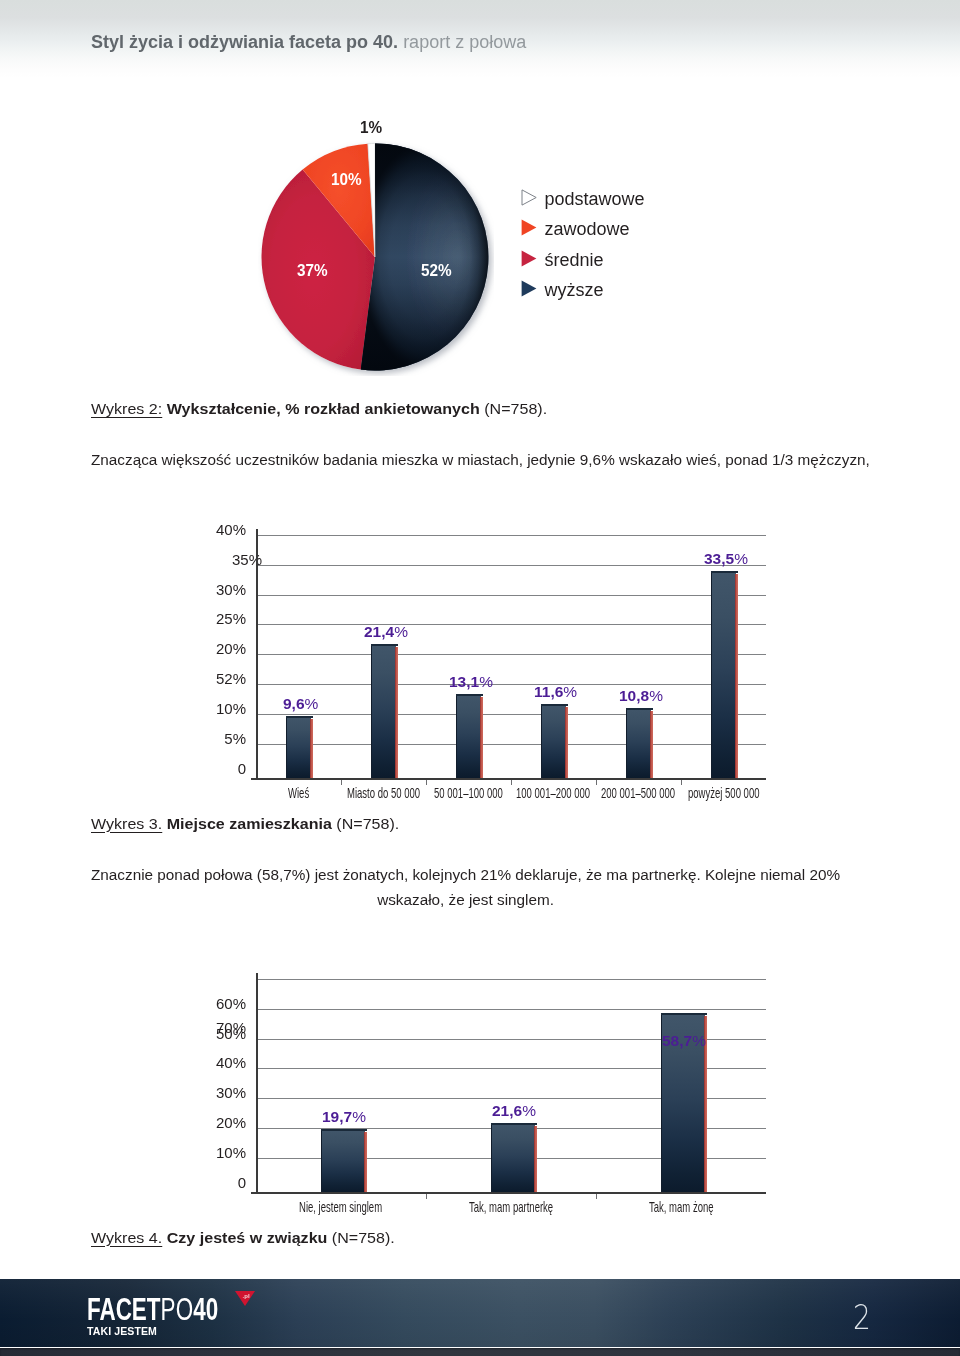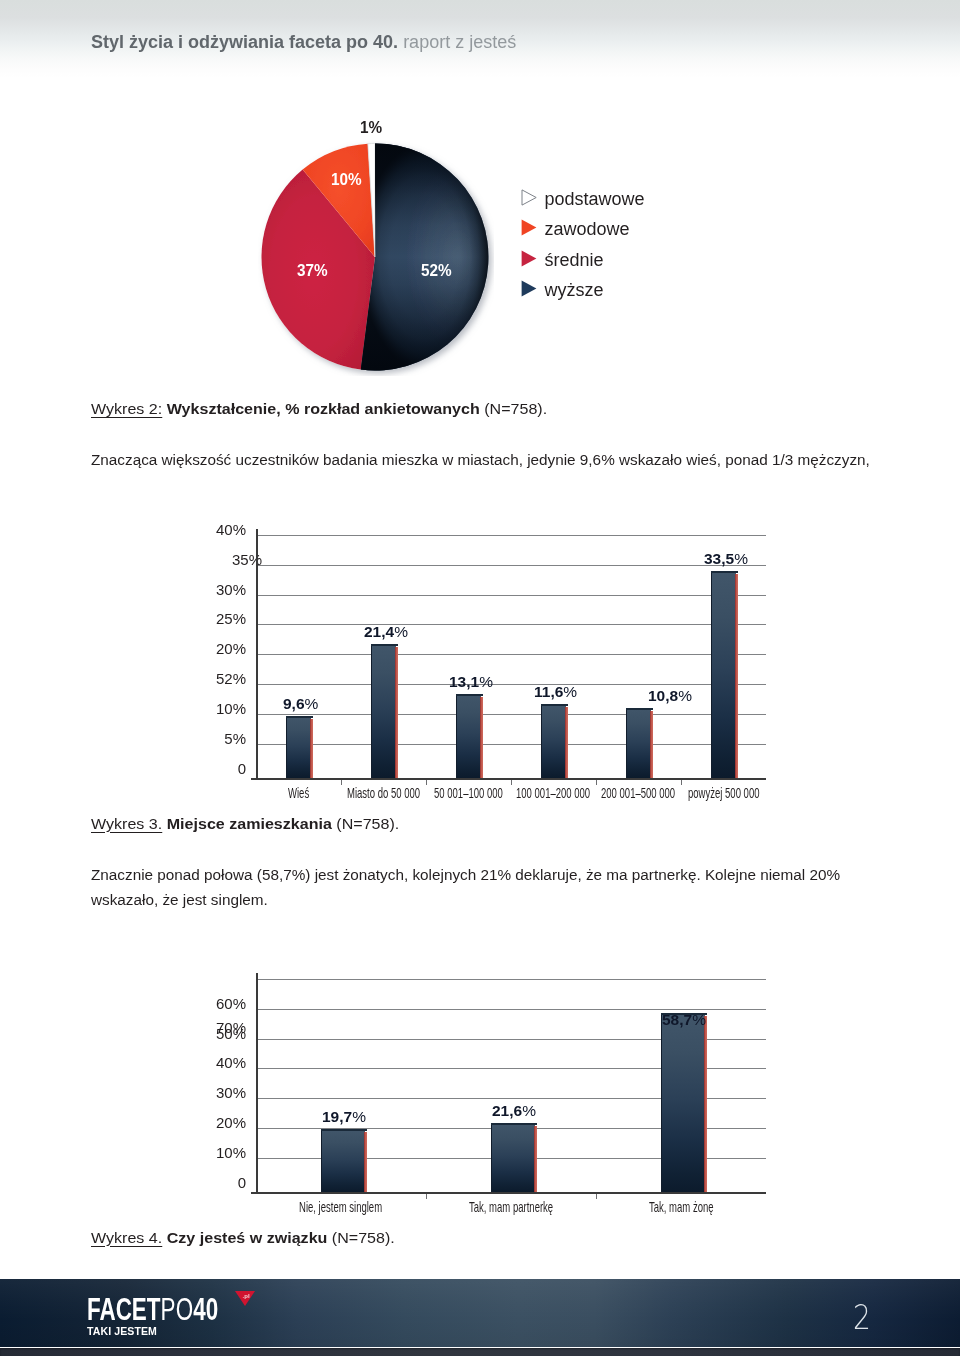--- a/index.html
+++ b/index.html
@@ -19,38 +19,38 @@
   .legend-row{display:flex;align-items:flex-start;height:30.3px;}
   .legend-tri{width:16px;height:17px;margin-right:7.5px;flex:0 0 16px;line-height:0;}
   .legend-lbl{font-size:18px;color:#231f20;line-height:20px;}
 
   
   .cap{position:absolute;font-size:15.3px;color:#231f20;white-space:nowrap;
       transform-origin:left top;transform:scaleX(1.05);}
   .cap u{text-decoration:underline;font-weight:normal;text-underline-offset:2.5px;text-decoration-thickness:1px;}
   .cap b{font-weight:bold;}
   .para{position:absolute;font-size:15.3px;color:#231f20;line-height:24.5px;white-space:nowrap;
-     transform-origin:left top;transform:scaleX(1.0);}
+     transform-origin:left top;transform:scaleX(1.0);text-align:center;}
   .para div{white-space:nowrap;}
 
   
   .chart{position:absolute;}
   .axisline{position:absolute;background:#3a3a3a;}
   .grid{position:absolute;height:1px;background:#808285;}
   .ytick{position:absolute;font-size:15px;color:#231f20;text-align:right;}
   .xtick{position:absolute;font-size:15px;color:#231f20;text-align:center;white-space:nowrap;
      transform-origin:left top;transform:scaleX(0.635);}
   .bar{position:absolute;}
   .bar .face{position:absolute;left:0;top:0;width:100%;height:100%;
      background:linear-gradient(to bottom,#41566a 0%,#3a4f63 22%,#2b4057 48%,#1a2e45 72%,#102134 90%,#0c1b2c 100%);
      border-left:1px solid #111d2c;}
   .bar .side{position:absolute;top:3px;width:3px;height:calc(100% - 3px);
      background:linear-gradient(to right,#8d2a2a 0%,#c0564b 45%,#cf6a5d 100%);}
   .bar .top{position:absolute;top:0;height:2px;background:#1a2a3a;}
-  .blabel{position:absolute;font-size:15.5px;font-weight:bold;color:#0f172a;white-space:nowrap;}
+  .blabel{position:absolute;font-size:15.5px;font-weight:bold;color:#4c1d95;white-space:nowrap;}
   .blabel .pct{font-weight:normal;}
   .tickmark{position:absolute;width:1px;background:#6d6e71;}
 
   
   .footer{position:absolute;left:0;top:1279px;width:960px;height:77px;}
   .footer-bg{position:absolute;left:0;top:0;width:960px;height:68px;
      background:
        linear-gradient(to bottom,rgba(255,255,255,.055) 0%,rgba(255,255,255,.02) 35%,rgba(0,0,0,0) 60%,rgba(0,0,0,.06) 100%),
        linear-gradient(to right,#0a1c31 0%,#142436 13%,#1c3043 22%,#2b3f55 31%,#344a5d 42%,#3b5062 54%,#3a4e60 62%,#2c4055 70%,#1d3145 82%,#152740 91%,#0c1c32 100%);}
   .footer-strip{position:absolute;left:0;top:69px;width:960px;height:8px;
@@ -67,21 +67,21 @@
   .pageno{position:absolute;left:853px;top:21.5px;font-size:33px;color:#dfe5ea;font-weight:300;
      font-family:"DejaVu Sans",sans-serif;letter-spacing:0;line-height:33px;
      transform-origin:left top;transform:scaleX(0.85);}
 </style>
 </head>
 <body>
 
 <div class="page">
 
   <div class="hdr-band"></div>
-  <div class="hdr-title"><b>Styl życia i odżywiania faceta po 40.</b><span> raport z jesteś</span></div>
+  <div class="hdr-title"><b>Styl życia i odżywiania faceta po 40.</b><span> raport z połowa</span></div>
 
   <div class="pie-wrap">
     <svg width="236" height="236" viewBox="0 0 236 236">
       <defs>
         <radialGradient id="gNavy" cx="75.8%" cy="49.5%" r="40%">
           <stop offset="0%" stop-color="#4a6077"></stop>
           <stop offset="35%" stop-color="#425870"></stop>
           <stop offset="70%" stop-color="#3a506a"></stop>
           <stop offset="100%" stop-color="#334964"></stop>
         </radialGradient>
@@ -224,21 +224,21 @@
         <span class="top" style="left:0px;width:27px;"></span>
       </div>
       <div class="blabel" style="top: 683px; left: 534px;"><span>11,6</span><span class="pct">%</span></div>
       <div class="xtick" style="top: 784px; left: 516px;">100 001–200 000</div>
       <div class="tickmark" style="left: 596px; top: 780px; height: 5px;"></div>
       <div class="bar" style="left: 626px; top: 708px; width: 24px; height: 70px;">
         <span class="face"></span>
         <span class="side" style="left:24px;"></span>
         <span class="top" style="left:0px;width:27px;"></span>
       </div>
-      <div class="blabel" style="top: 687px; left: 648px;"><span>10,8</span><span class="pct">%</span></div>
+      <div class="blabel" style="top: 687px; left: 619px;"><span>10,8</span><span class="pct">%</span></div>
       <div class="xtick" style="top: 784px; left: 601px;">200 001–500 000</div>
       <div class="tickmark" style="left: 681px; top: 780px; height: 5px;"></div>
       <div class="bar" style="left: 711px; top: 571px; width: 24px; height: 207px;">
         <span class="face"></span>
         <span class="side" style="left:24px;"></span>
         <span class="top" style="left:0px;width:27px;"></span>
       </div>
       <div class="blabel" style="top: 550px; left: 704px;"><span>33,5</span><span class="pct">%</span></div>
       <div class="xtick" style="top: 784px; left: 688px;">powyżej 500 000</div>
     </div>
@@ -284,21 +284,21 @@
         <span class="top" style="left:0px;width:46px;"></span>
       </div>
       <div class="blabel" style="top: 1102px; left: 492px;"><span>21,6</span><span class="pct">%</span></div>
       <div class="xtick" style="top: 1198px; left: 469px;">Tak, mam partnerkę</div>
       <div class="tickmark" style="left: 596px; top: 1194px; height: 5px;"></div>
       <div class="bar" style="left: 661px; top: 1013px; width: 43px; height: 179px;">
         <span class="face"></span>
         <span class="side" style="left:43px;"></span>
         <span class="top" style="left:0px;width:46px;"></span>
       </div>
-      <div class="blabel" style="top: 1011px; left: 662px;"><span>58,7</span><span class="pct">%</span></div>
+      <div class="blabel" style="top: 1032px; left: 662px;"><span>58,7</span><span class="pct">%</span></div>
       <div class="xtick" style="top: 1198px; left: 649px;">Tak, mam żonę</div>
     </div>
 
   <div class="cap" style="left:90.5px;top:1228.5px;">
     <u>Wykres 4.</u><b> Czy jesteś w związku</b><span> (N=758).</span>
   </div>
 
   <div class="footer">
     <div class="footer-bg"></div>
     <div class="footer-strip"></div>

